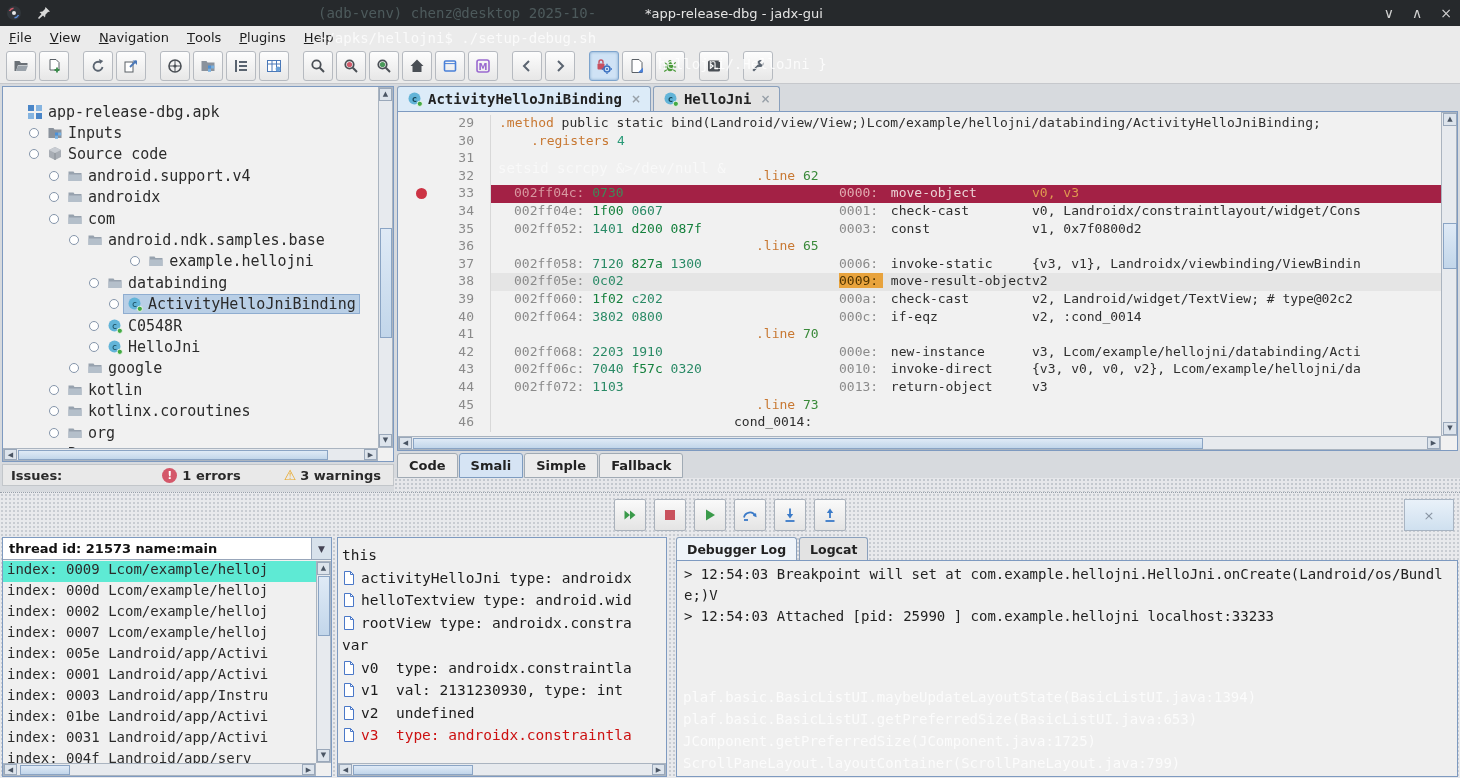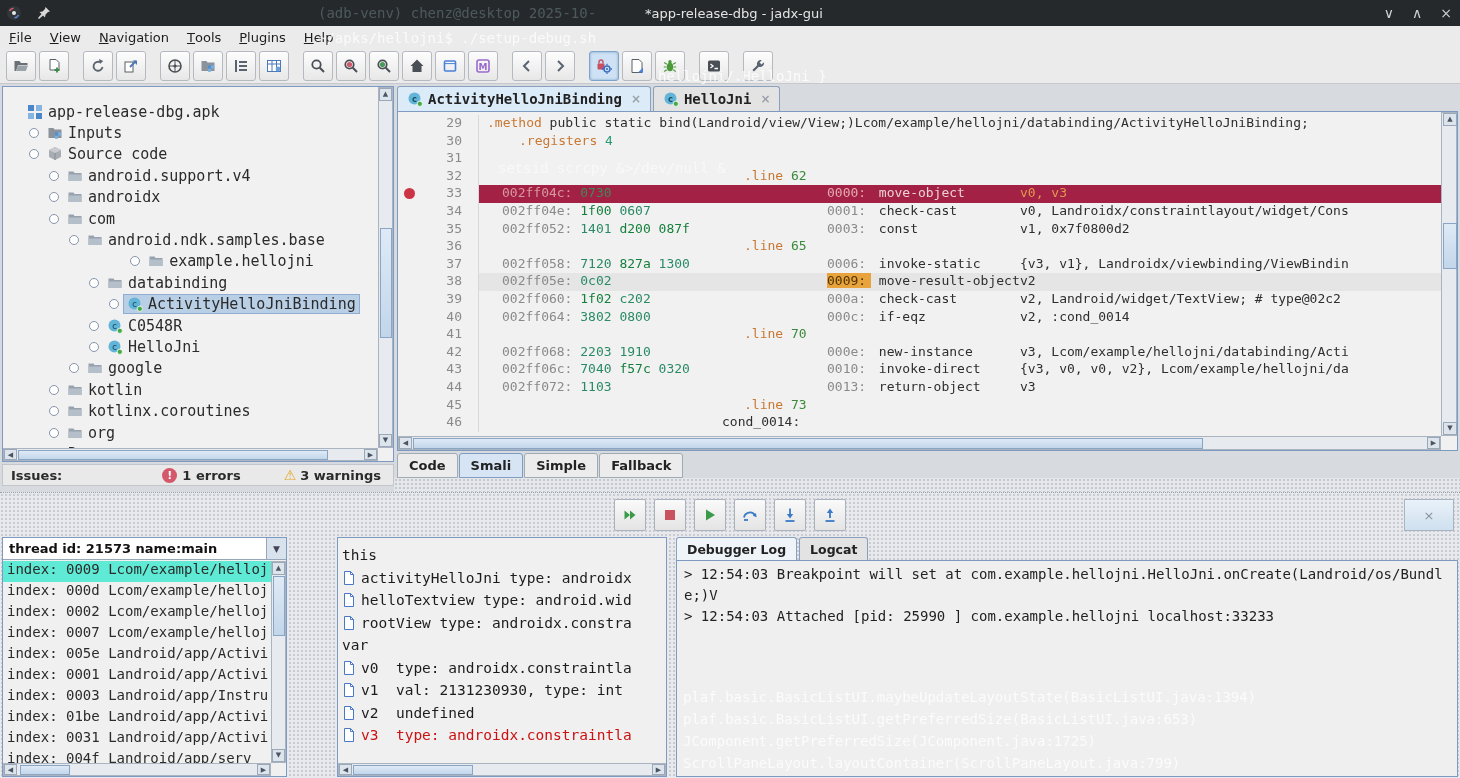--- a/index.html
+++ b/index.html
@@ -49,21 +49,21 @@
   .etab{height:24px;display:inline-flex;align-items:center;padding:0 9px;margin-right:2px;
         border:1px solid #8aa0bc;border-bottom:none;border-radius:3px 3px 0 0;background:#e3e3e3;
         font-family:"DejaVu Sans Mono",monospace;font-size:14px;font-weight:bold;color:#222;}
   .etab.act{background:#dcebf8;}
   .etab svg{margin-right:5px;}
   .etab .x{margin-left:9px;color:#99a1a9;font-size:12px;font-family:"DejaVu Sans",sans-serif;}
   #codebox{left:397px;top:111px;width:1061px;height:340px;}
   #code{position:absolute;left:0;top:0;right:16px;bottom:14px;overflow:hidden;padding-top:3px;}
   .crow{display:flex;height:17.6px;white-space:pre;font-family:"DejaVu Sans Mono",monospace;
         font-size:13px;color:#2e2e2e;}
-  .gut{flex:none;width:80px;text-align:right;padding-right:16px;color:#8a8a8a;position:relative;box-sizing:border-box;}
+  .gut{flex:none;width:80px;text-align:right;padding-right:16px;color:#8a8a8a;position:relative;box-sizing:border-box;margin-left:12px;}
   .bpdot{position:absolute;left:6px;top:3px;width:11px;height:11px;border-radius:50%;background:#cc3344;}
   .cbody{flex:1;position:relative;border-left:1px solid #d8d8d8;}
   .cbody .a{position:absolute;left:23px;top:0;}
   .cbody .b{position:absolute;left:348px;top:0;}
   .cbody .dgrp{position:absolute;top:0;}
   .kw{color:#c87832;} .num{color:#2a9a78;} .lnum{color:#3a8a3a;} .pl{color:#2e2e2e;}
   .addr{color:#8a8a8a;} .hg{color:#2a8a66;} .hd{color:#15803d;}
   .off{color:#8a8a8a;display:inline-block;width:44px;}
   .off.pc{background:#e8a33d;color:#503400;}
   .ins{display:inline-block;width:149px;}
@@ -84,21 +84,21 @@
   .stipple{position:absolute;background-image:radial-gradient(#c3c8ce 1px,transparent 1px);background-size:4px 4px;background-color:#e6e7ea;}
   .dock{position:absolute;left:0;top:492px;width:1460px;height:286px;
         background-image:radial-gradient(#c8ccd2 1px,transparent 1px);background-size:4px 4px;
         background-color:#e8e9ec;border-top:1px dotted #98a0aa;}
   .dbgbar{position:absolute;left:0;top:0;width:1460px;height:44px;display:flex;align-items:center;justify-content:center;gap:8px;}
   .dbtn{width:30px;height:30px;border:1px solid #aab2bc;border-radius:2px;background:linear-gradient(#fafafa,#e4e4e4);
         display:flex;align-items:center;justify-content:center;}
   .dockclose{position:absolute;right:6px;top:6px;width:48px;height:30px;border:1px solid #a8b4c2;
              background:linear-gradient(#e9f1f9,#cfe0ef);color:#8894a2;font-size:13px;
              display:flex;align-items:center;justify-content:center;}
-  #framesbox{left:2px;top:44px;width:285px;height:240px;background:#f0f0f0;}
+  #framesbox{left:2px;top:44px;width:330px;height:240px;background:#f0f0f0;}
   .combo{position:absolute;left:0;top:0;right:0;height:22px;background:#fff;border-bottom:1px solid #98a6ba;
          display:flex;align-items:center;font-size:13px;font-weight:bold;color:#111;padding-left:6px;box-sizing:border-box;}
   .combo .arr{position:absolute;right:0;top:0;bottom:0;width:19px;background:#d8e2ec;border-left:1px solid #98a6ba;
               display:flex;align-items:center;justify-content:center;font-size:9px;color:#445;}
   #frames{position:absolute;left:0;top:23px;right:15px;bottom:13px;overflow:hidden;}
   .frow{height:21px;font-family:"DejaVu Sans Mono",monospace;font-size:14px;white-space:pre;
         padding-left:4px;color:#2b2b2b;}
   .frow.sel{background:#5eead4;}
   #varsbox{left:337px;top:44px;width:330px;height:240px;background:#f0f0f0;}
   #vars{position:absolute;left:0;top:0;right:2px;bottom:13px;overflow:hidden;padding:6px 0 0 2px;}
@@ -289,21 +289,21 @@
           <path d="M4.5 6l2.5 2-2.5 2M8.5 10.5H12" stroke="#fff" stroke-width="1.3" fill="none"></path>
         </svg>
       </div>
       <div class="tgap"></div>
       <div class="tb">
         <svg width="16" height="16" viewBox="0 0 16 16" xmlns="http://www.w3.org/2000/svg">
           <path d="M13.8 4.2a3.8 3.8 0 0 1-5 4.6L4 13.6 2.4 12l4.8-4.8a3.8 3.8 0 0 1 4.6-5L9.6 4.4l2 2z" fill="#5a6470"></path>
         </svg>
       </div>
     </div>
-  <span class="ghost" style="left:658px;top:68px;font-size:14px;color:rgba(255,255,255,0.8);">hellojni/.HelloJni }</span>
+  <span class="ghost" style="left:658px;top:56px;font-size:14px;color:rgba(255,255,255,0.8);">hellojni/.HelloJni }</span>
 
   <div class="panelbox" style="left:2px;top:86px;width:392px;height:376px;">
     <div id="tree">
         <div class="trow" style="padding-left: 6px;"><span class="knob hide"></span><span class="selwrap"><svg width="16" height="16" viewBox="0 0 16 16" xmlns="http://www.w3.org/2000/svg">
               <rect x="1" y="1" width="6" height="6" fill="#4a86c8"></rect>
               <rect x="9" y="1" width="6" height="6" fill="#85b4e0"></rect>
               <rect x="1" y="9" width="6" height="6" fill="#85b4e0"></rect>
               <rect x="9" y="9" width="6" height="6" fill="#4a86c8"></rect>
             </svg><span>app-release-dbg.apk</span></span></div>
         <div class="trow" style="padding-left: 26px;"><span class="knob"></span><span class="selwrap"><svg width="16" height="16" viewBox="0 0 16 16" xmlns="http://www.w3.org/2000/svg">

